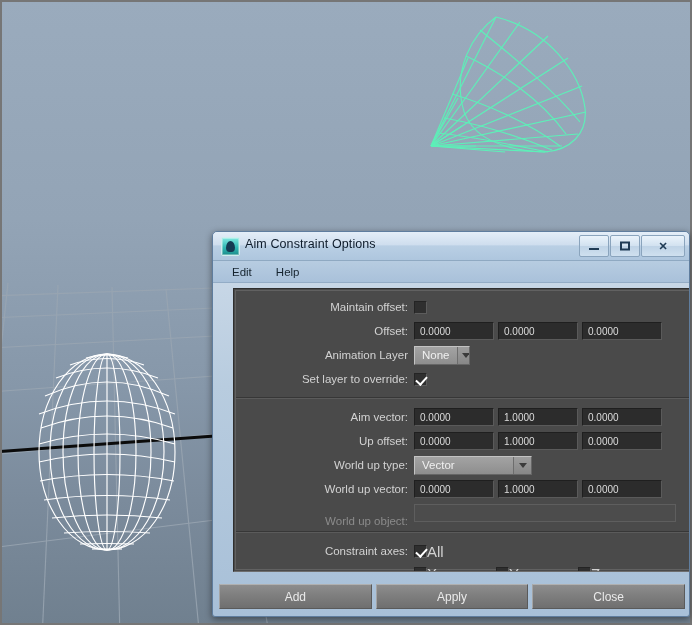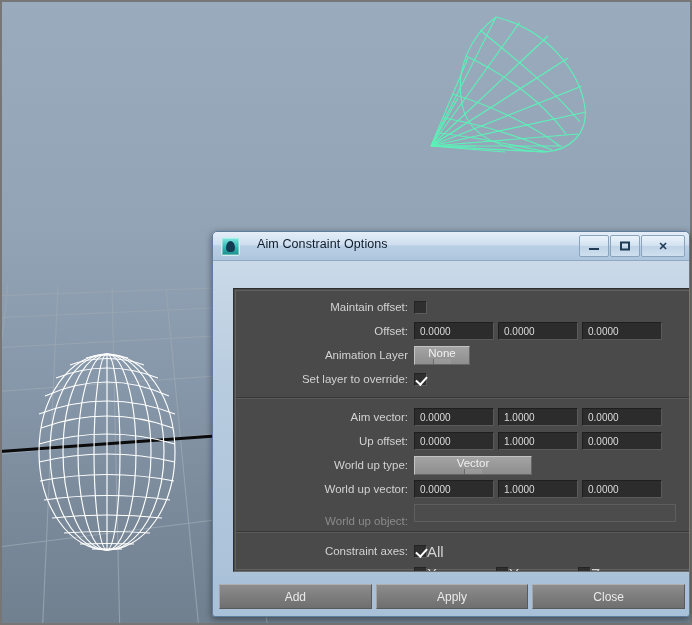--- a/index.html
+++ b/index.html
@@ -66,21 +66,21 @@
   }
   #app-icon .glyph {
     position: absolute;
     left: 4px; top: 3px;
     width: 9px; height: 11px;
     background: #143a52;
     border-radius: 50% 50% 40% 40% / 62% 62% 38% 38%;
   }
   #window-title {
     position: absolute;
-    left: 44px; top: 5px;
+    left: 32px; top: 5px;
     font-size: 12.5px;
     color: #0d1b2a;
     letter-spacing: 0.1px;
     white-space: nowrap;
   }
   .win-btns {
     position: absolute;
     right: 4px; top: 3px;
     display: flex;
     gap: 1px;
@@ -245,21 +245,20 @@
     box-sizing: border-box;
     display: inline-flex;
     align-items: center;
     background: linear-gradient(to bottom, #a3a3a3 0%, #8e8e8e 100%);
     border: 1px solid #666;
     border-top-color: #c3c3c3;
     border-left-color: #c3c3c3;
     color: #f0f0f0;
     font-size: 11.5px;
     overflow: hidden;
-    flex-direction: column;
   }
   .combo .txt {
     padding: 0 7px;
     flex: 1 1 auto;
     white-space: nowrap;
   }
   .combo .arrow-box {
     width: 17px;
     height: 100%;
     border-left: 1px solid #6d6d6d;
@@ -413,20 +412,24 @@
       </div>
       <div class="win-btn">
         <span class="max-mark"></span>
       </div>
       <div class="win-btn close">
         <span class="mark">✕</span>
       </div>
     </div>
   </div>
 
+  <div id="menubar">
+    <div class="menu-item">Edit</div>
+    <div class="menu-item">Help</div>
+  </div>
 
   <div id="panel-wrap">
     <div id="panel">
       <div id="panel-inner">
 
         <div class="section">
           <div class="row">
             <div class="lbl">Maintain offset:</div>
             <span class="chk"></span>
           </div>

